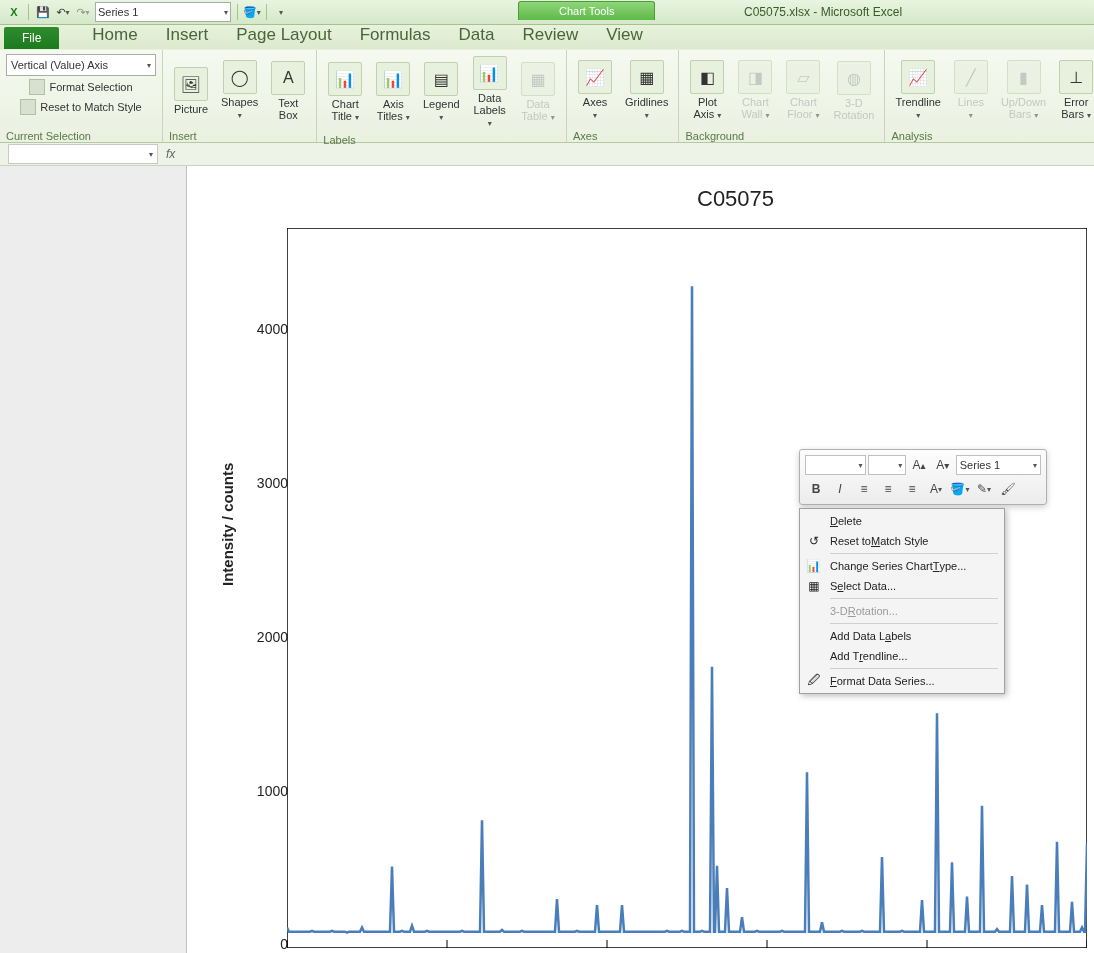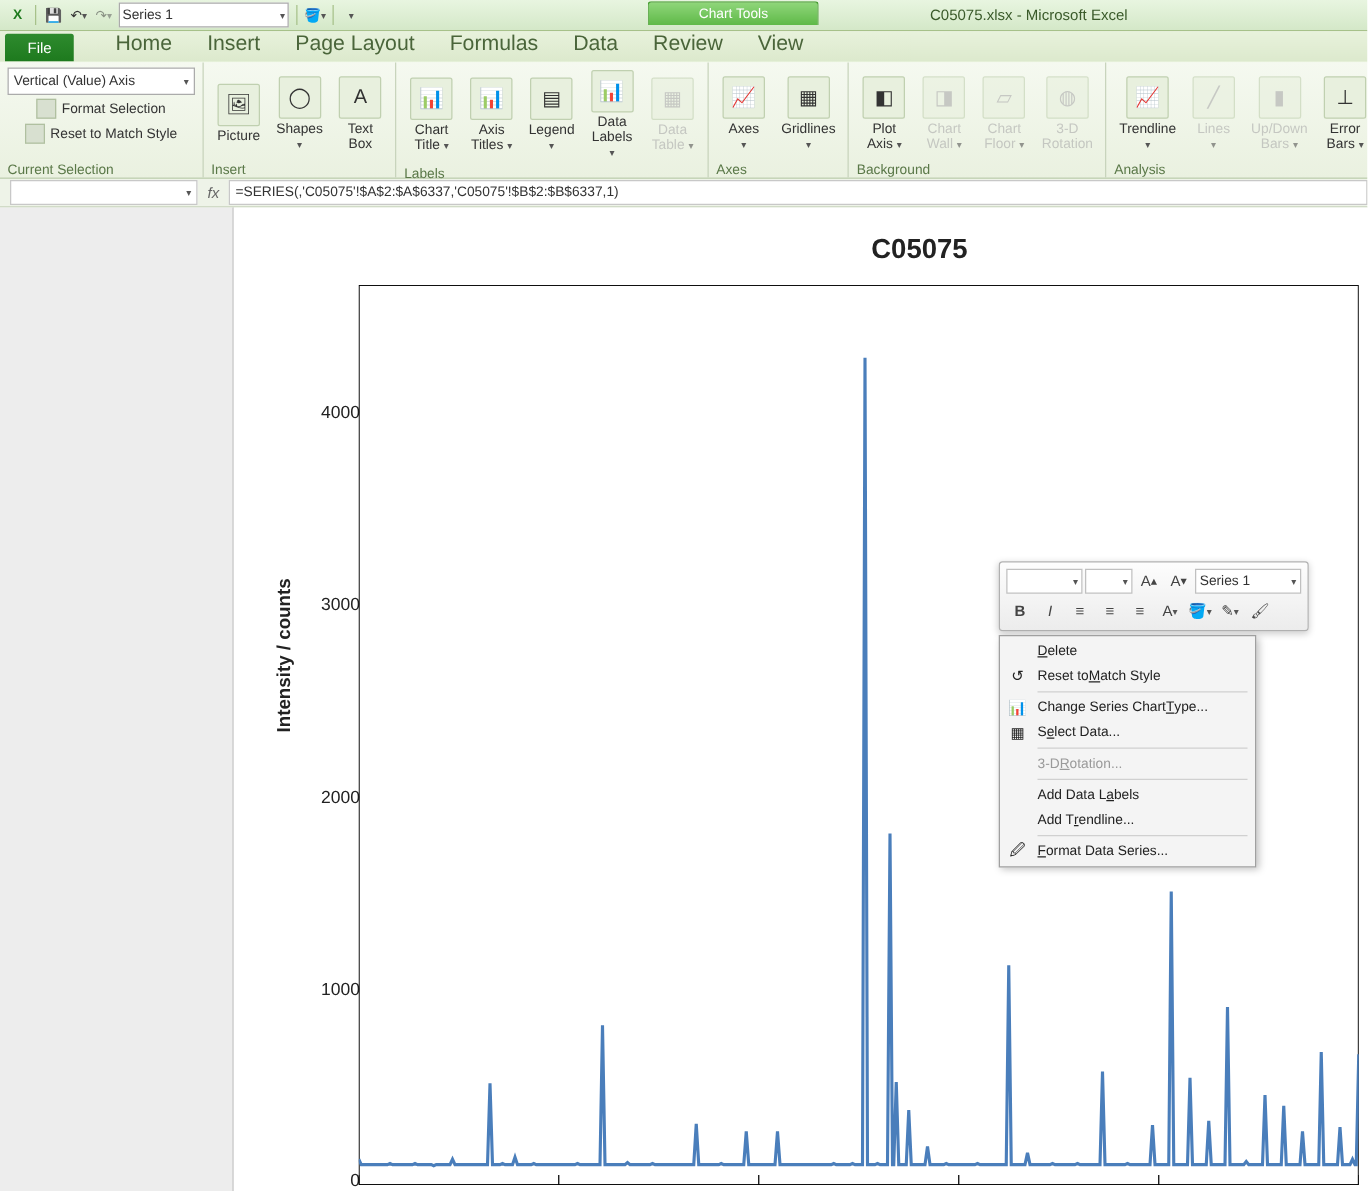--- a/index.html
+++ b/index.html
@@ -32,21 +32,21 @@
 
 .formula-bar{height:22px;background:#eef3e8;border-bottom:1px solid #c8d4bc;display:flex;align-items:center}
 .namebox{width:140px;height:18px;border:1px solid #c8c8c8;background:#fff;margin-left:8px;display:flex;align-items:center;justify-content:flex-end;padding:0 4px}
 .fx-btn{margin:0 8px;font-style:italic;font-size:12px;color:#666}
 .formula-input{flex:1;height:18px;border:1px solid #c8c8c8;background:#fff;padding:0 4px;font-size:11px;display:flex;align-items:center}
 
 .sheet-area{display:flex;height:790px}
 .left-gutter{width:186px;background:#ededed;border-right:1px solid #c0c0c0}
 .chart-canvas{flex:1;background:#fff;position:relative}
 
-.chart-title{position:absolute;left:510px;top:20px;font-size:22px;font-weight:bold;color:#222}
+.chart-title{position:absolute;left:510px;top:20px;font-size:22px;font-weight:normal;color:#222}
 .plot{position:absolute;left:100px;top:62px;width:800px;height:720px}
 .y-axis-label{position:absolute;left:32px;top:420px;transform:rotate(-90deg);transform-origin:left top;font-size:15px;font-weight:bold;color:#222}
 .y-tick{position:absolute;right:806px;font-size:14px;color:#222;text-align:right;width:48px}
 svg.chartsvg{position:absolute;left:0;top:0}
 .mini-toolbar{position:absolute;background:linear-gradient(#fdfdfd,#ececec);border:1px solid #b0b0b0;border-radius:3px;box-shadow:0 2px 6px rgba(0,0,0,.2);padding:3px;width:240px}
 .mt-row{display:flex;align-items:center;gap:2px;padding:1px 2px}
 .mt-dd{height:18px;border:1px solid #c0c0c0;background:#fff;font-size:11px;display:flex;align-items:center;justify-content:space-between;padding:0 3px}
 .mt-btn{width:20px;height:20px;display:flex;align-items:center;justify-content:center;border:1px solid transparent;font-size:12px;color:#444}
 .ctx-menu{position:absolute;background:#f4f4f4;border:1px solid #a0a0a0;box-shadow:2px 2px 6px rgba(0,0,0,.25);width:200px;padding:2px}
 .ctx-item{display:flex;align-items:center;padding:4px 6px 4px 28px;font-size:11px;position:relative;color:#222}
@@ -222,23 +222,20 @@
   </div>
 
 </div>
 
 <div class="formula-bar">
   <div class="namebox">
     <span></span>
     <span class="dd-arrow">▾</span>
   </div>
   <span class="fx-btn">fx</span>
-  <div class="formula-input">
-    <span>=SERIES(,'C05075'!$A$2:$A$6337,'C05075'!$B$2:$B$6337,1)</span>
-  </div>
 </div>
 
 <div class="sheet-area">
   <div class="left-gutter"></div>
   <div class="chart-canvas">
     <div class="chart-title">C05075</div>
     <div class="y-axis-label">Intensity / counts</div>
 
     <div class="y-tick" style="top:770px">0</div>
     <div class="y-tick" style="top:617px">1000</div>

